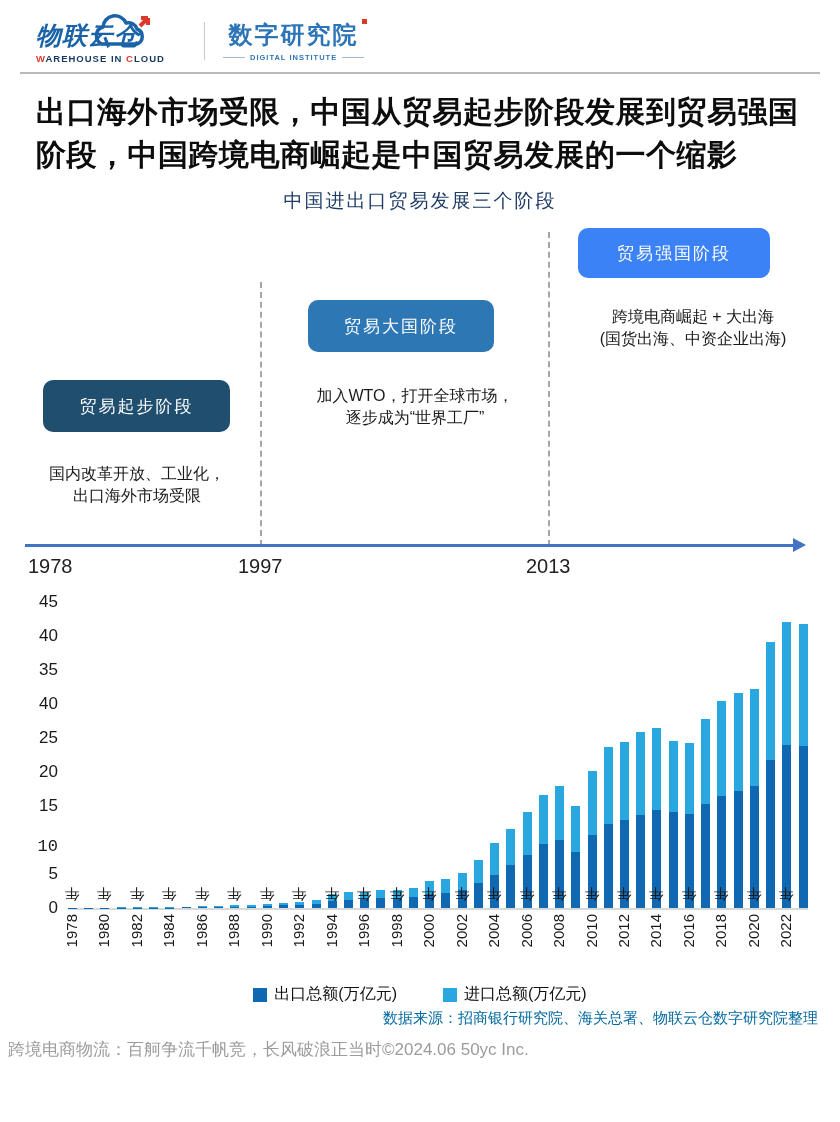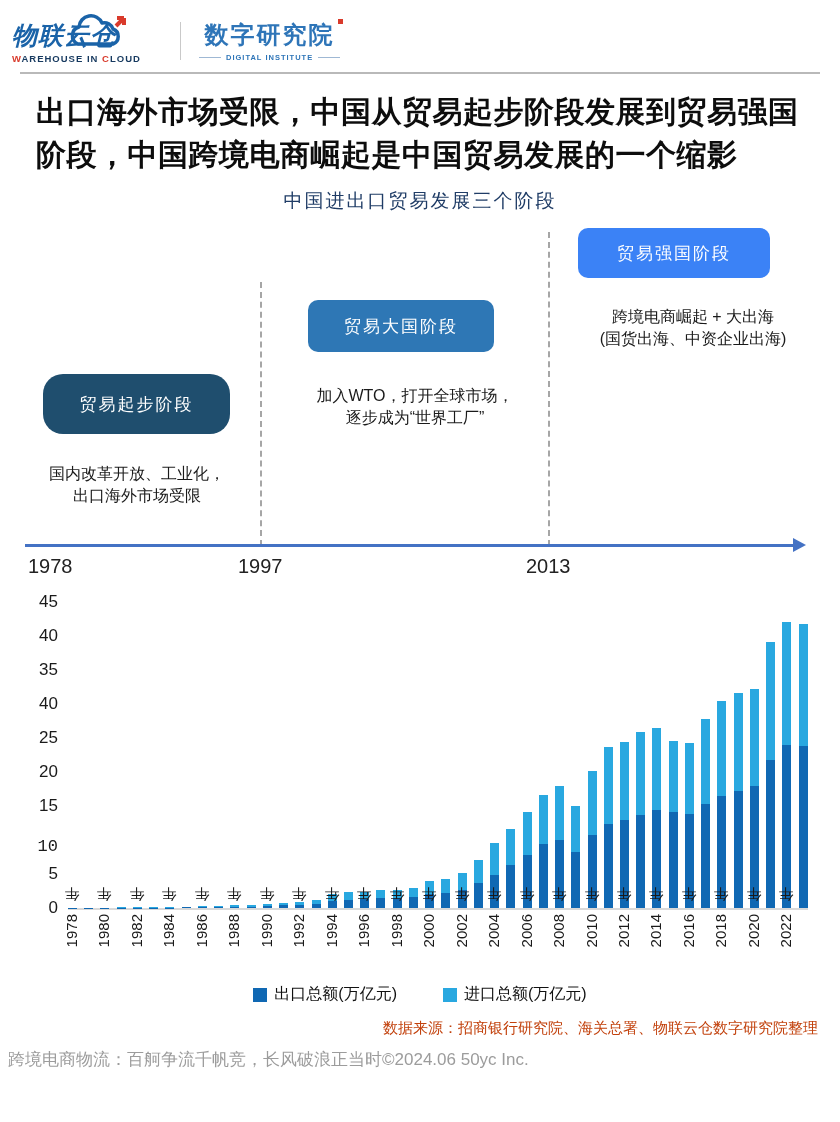--- a/index.html
+++ b/index.html
@@ -1,21 +1,21 @@
 <!DOCTYPE html>
 <html><head>
 <meta charset="utf-8">
 <style>
   html,body { margin:0; padding:0; }
   body {
     width:840px; height:1122px; background:#ffffff; position:relative; overflow:hidden;
     font-family:"Liberation Sans","DejaVu Sans",sans-serif; color:#111;
   }
   
-  .header { display:flex; align-items:flex-end; gap:16px; padding:10px 20px 8px 12px; height:54px; }
+  .header { display:flex; align-items:flex-end; gap:16px; padding:10px 20px 8px 36px; height:54px; }
   .logo { position:relative; width:150px; height:50px; }
   .logo-cloud { position:absolute; left:52px; top:-2px; }
   .logo-cn { position:absolute; left:0; bottom:12px; font-size:25px; font-weight:bold; font-style:italic; color:#1a63a8; letter-spacing:1px; }
   .logo-en { position:absolute; left:0; bottom:0; font-size:9.5px; font-weight:bold; letter-spacing:1px; color:#16395f; white-space:nowrap; }
   .logo-en .red { color:#d93a2b; }
   .hdr-divider { width:1px; height:38px; background:#c9c9c9; margin:0 2px 4px 2px; }
   .org { display:flex; flex-direction:column; align-items:center; padding-bottom:2px; }
   .org-cn { font-size:24px; font-weight:bold; color:#2e75b8; letter-spacing:2px; position:relative; }
   .org-deco { position:absolute; right:-8px; top:0; width:5px; height:5px; background:#d93a2b; }
   .org-en { display:flex; align-items:center; gap:5px; font-size:7.5px; font-weight:bold; color:#2e75b8; letter-spacing:1px; margin-top:2px; }
@@ -24,21 +24,21 @@
   
   .title { margin:16px 36px 0 36px; font-size:30px; line-height:43px; font-weight:bold; color:#0d0d0d; letter-spacing:0.5px; }
   .diagram-title { text-align:center; font-size:19px; color:#1f3c66; margin-top:12px; letter-spacing:2px; }
   
   .diagram { position:relative; height:362px; margin-top:6px; }
   .dash-line { position:absolute; width:0; border-left:2px dashed #a6a6a6; }
   #dash1 { left:260px; top:62px; height:264px; }
   #dash2 { left:548px; top:12px; height:314px; }
   .stage-box { position:absolute; border-radius:10px; color:#fff; font-size:17px; letter-spacing:2px;
                display:flex; align-items:center; justify-content:center; }
-  #box1 { left:43px;  top:154px; width:187px; height:60px;border-radius:20px; }
+  #box1 { left:43px;  top:160px; width:187px; height:52px; }
   #box2 { left:308px; top:80px;  width:186px; height:52px; }
   #box3 { left:578px; top:8px;   width:192px; height:50px; }
   .stage-desc { position:absolute; text-align:center; font-size:16px; line-height:22px; color:#1a1a1a; }
   #desc1 { left:15px;  width:244px; top:243px; }
   #desc2 { left:286px; width:258px; top:165px; }
   #desc3 { left:543px; width:300px; top:86px; }
   .timeline-line { position:absolute; left:25px; top:324px; width:770px; height:3px; background:#4472c4; }
   .timeline-arrowhead { position:absolute; left:793px; top:318px; width:0; height:0;
       border-left:13px solid #4472c4; border-top:7px solid transparent; border-bottom:7px solid transparent; }
   .year { position:absolute; top:335px; font-size:20px; color:#222; }
@@ -51,21 +51,21 @@
           border-bottom:2px solid #d9d9d9; display:flex; justify-content:space-between; align-items:flex-end; }
   .bar { width:9px; display:flex; flex-direction:column; justify-content:flex-end; }
   .seg { width:100%; }
   .xlabels { position:absolute; left:48px; right:12px; top:332px; display:flex; justify-content:space-between; }
   .xcell { width:9px; display:flex; justify-content:center; }
   .xcell span { writing-mode:vertical-rl; transform:rotate(180deg); font-size:15px; color:#1a1a1a; white-space:nowrap; }
   
   .legend { display:flex; justify-content:center; gap:46px; align-items:center; margin-top:8px; font-size:16px; color:#111; }
   .legend-item { display:flex; align-items:center; gap:7px; }
   .legend-swatch { width:14px; height:14px; }
-  .source { text-align:right; margin:14px 22px 0 0; font-size:15px; color:#c2410c;font-family:Liberation Serif, serif; }
+  .source { text-align:right; margin:4px 22px 0 0; font-size:15px; color:#0369a1;font-family:Liberation Serif, serif; }
   .footer { margin:10px 0 0 8px; font-size:17px; color:#9c9c9c; }
 </style>
 </head>
 <body>
 
 <div class="header">
   <div class="logo">
     <svg class="logo-cloud" width="86" height="40" viewBox="0 0 86 40">
       <path d="M14 32 a9 9 0 0 1 1-17 a12 12 0 0 1 23-4 a9 9 0 0 1 11 6 a8 8 0 0 1 0 15 z" fill="none" stroke="#1a63a8" stroke-width="3.5" stroke-linejoin="round"></path>
       <path d="M52 14 l8 -8 M60 6 l-7 0 M60 6 l0 7" stroke="#d93a2b" stroke-width="4" fill="none"></path>

